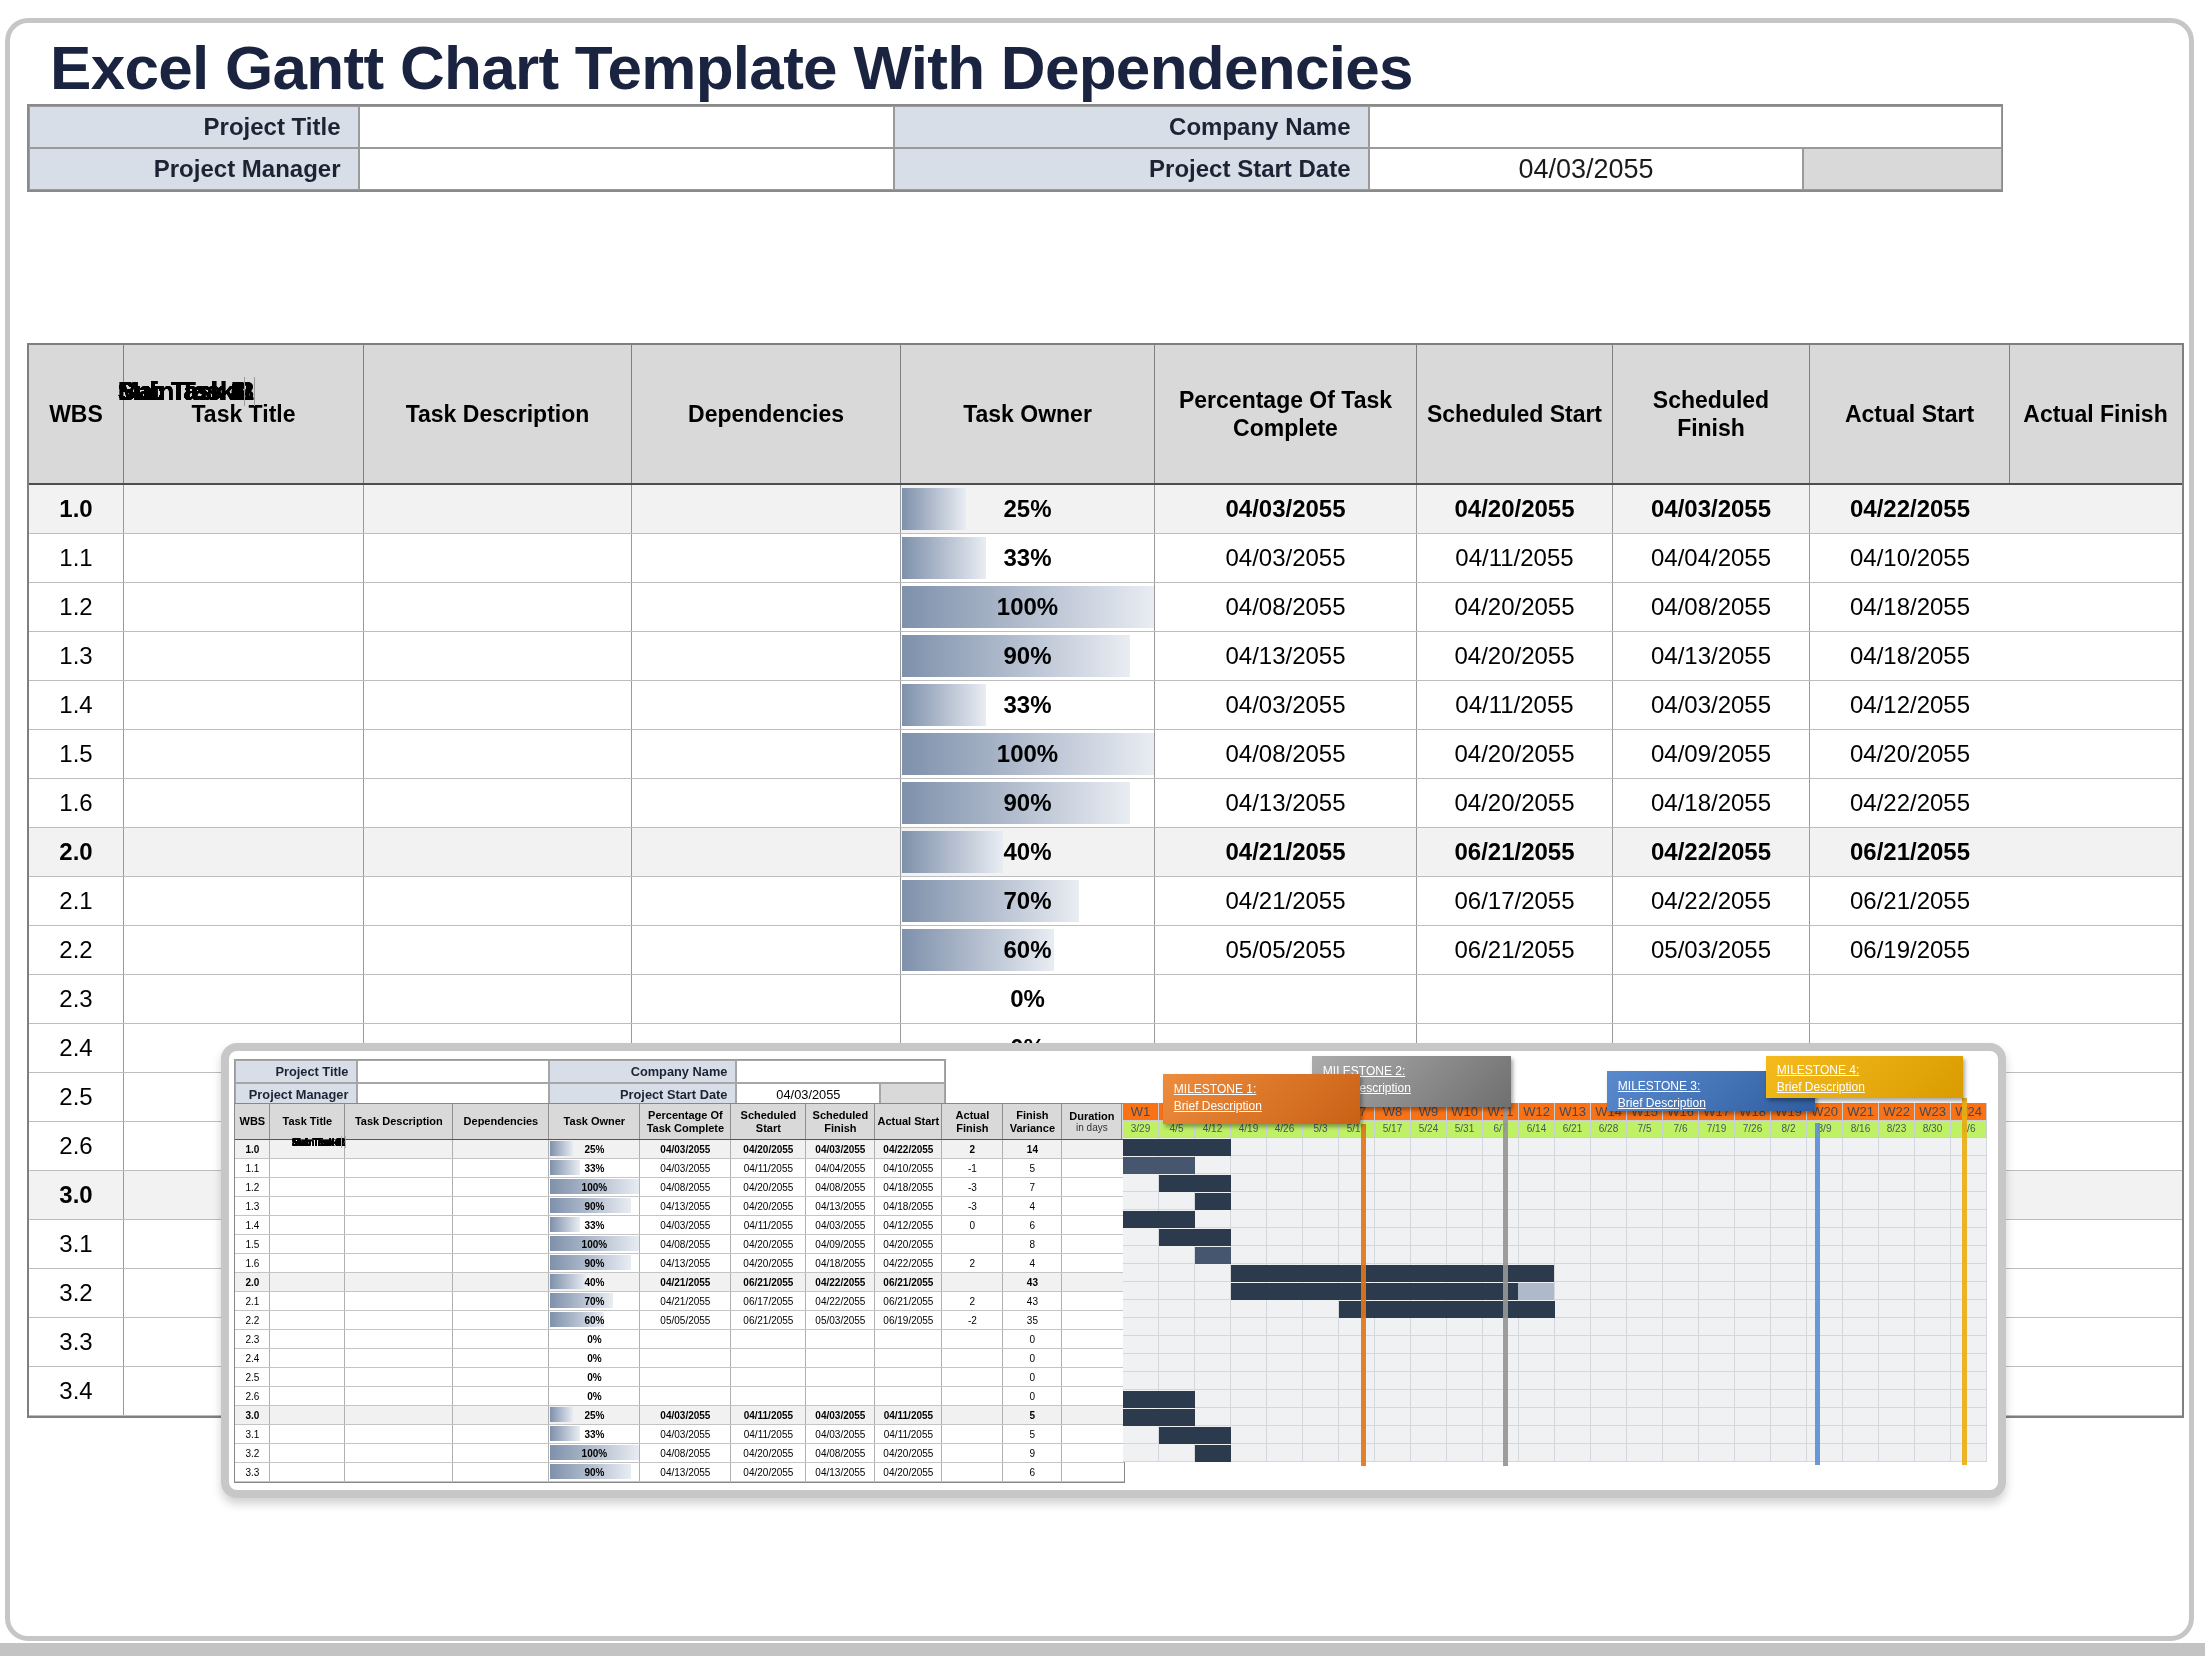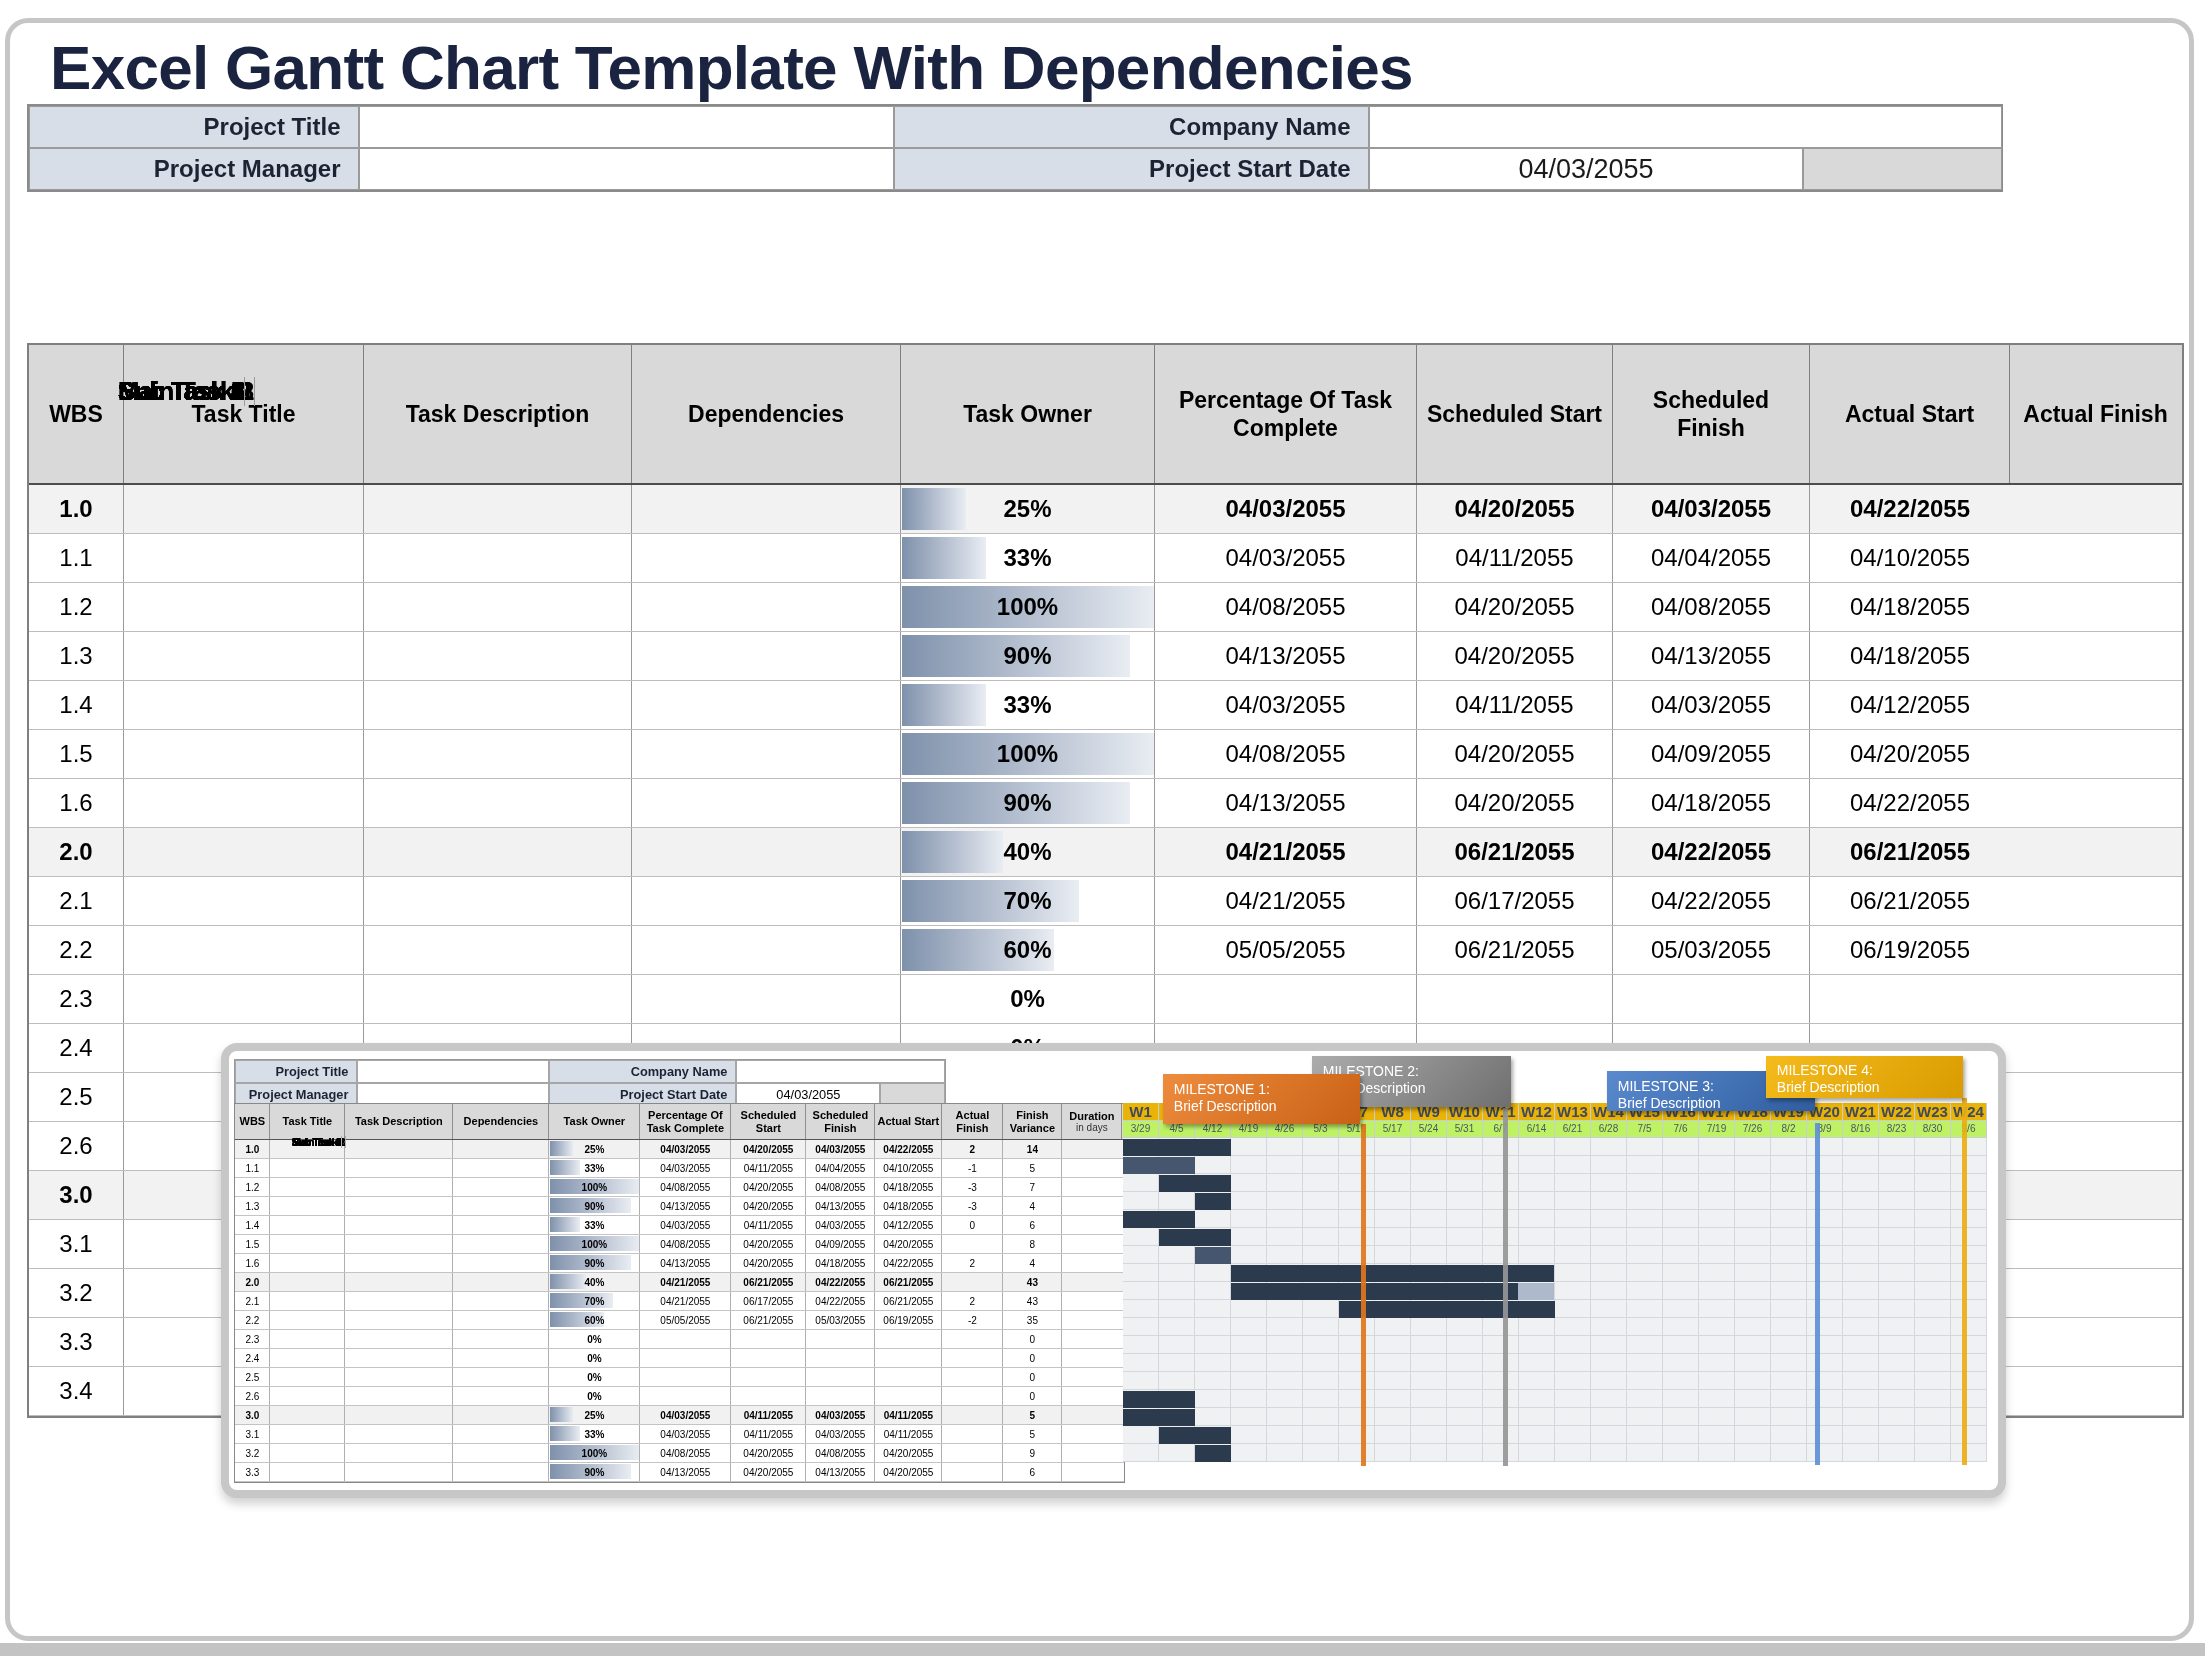--- a/index.html
+++ b/index.html
@@ -76,35 +76,35 @@
     font-size:10px;color:#000;overflow:hidden;box-sizing:border-box;}
   .srow .title{justify-content:flex-start;padding-left:6.7px;font-size:10.8px;}
   .srow .pct{position:relative;}
   .mpbar{position:absolute;left:0.7px;top:1.3px;height:15px;
     background:linear-gradient(90deg,#7e91ab 0%,#aeb9cb 45%,#e9edf3 100%);}
   .mptext{position:absolute;left:0;top:0;width:100%;height:100%;display:flex;
     align-items:center;justify-content:center;font-weight:bold;font-size:10px;}
 
   .gantt{position:absolute;left:894px;top:52px;width:862px;}
   .g-weeks,.g-dates{display:grid;grid-template-columns:repeat(24,36px);height:17.5px;}
-  .g-weeks .gc{background:#eab308;color:#3f4a5e;font-size:15px;font-weight:bold;}
+  .g-weeks .gc{background:#f97316;color:#3f4a5e;font-size:13px;font-weight:normal;}
   .g-dates .gc{background:#bef264;color:#4a5568;font-size:10px;}
   .gc{border-right:0.7px solid #c9ced6;border-bottom:0.7px solid #c9ced6;display:flex;
     align-items:center;justify-content:center;box-sizing:border-box;}
   .grow{position:relative;display:grid;grid-template-columns:repeat(24,36px);height:18px;}
   .gcell{border-right:0.7px solid #d4d7dc;border-bottom:0.7px solid #d4d7dc;background:#f0f1f3;box-sizing:border-box;}
   .seg{position:absolute;top:0.7px;height:17px;}
   .seg.dark{background:#2c3a4e;}
   .seg.medium{background:#46566e;}
   .seg.light{background:#aebacc;}
 
   .ms-line{position:absolute;width:4.7px;z-index:5;opacity:0.92;}
   .ms-banner{position:absolute;z-index:6;color:#ffffff;padding:6.7px 0 0 10.8px;box-sizing:border-box;
     box-shadow:2px 2.7px 4px rgba(0,0,0,0.35);}
-  .ms-banner .l1,.ms-banner .l2{display:block;font-size:14px;line-height:17px;white-space:nowrap;}
+  .ms-banner .l1,.ms-banner .l2{display:block;font-size:12px;line-height:17px;white-space:nowrap;text-decoration:underline;}
 
   .footer{position:absolute;left:0;top:1544px;width:2205px;text-align:center;
     font-size:30px;font-style:italic;color:#4d4d4d;}
 </style>
 </head>
 <body>
 
 <div id="canvas">
   <div class="page-frame"></div>
   <div class="bottom-strip"></div>

